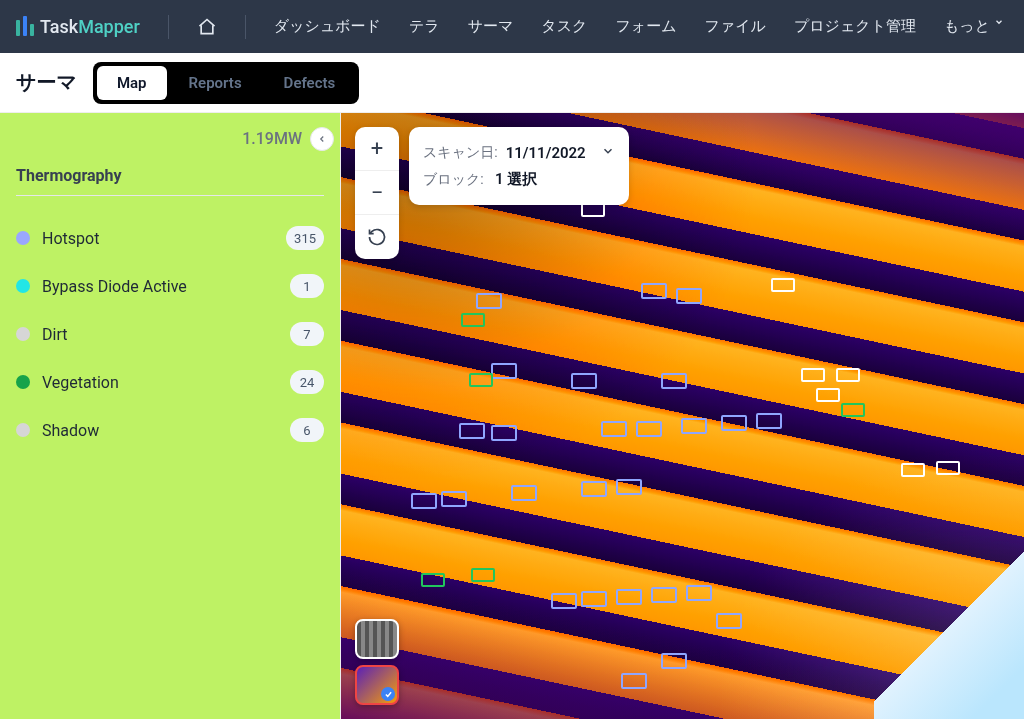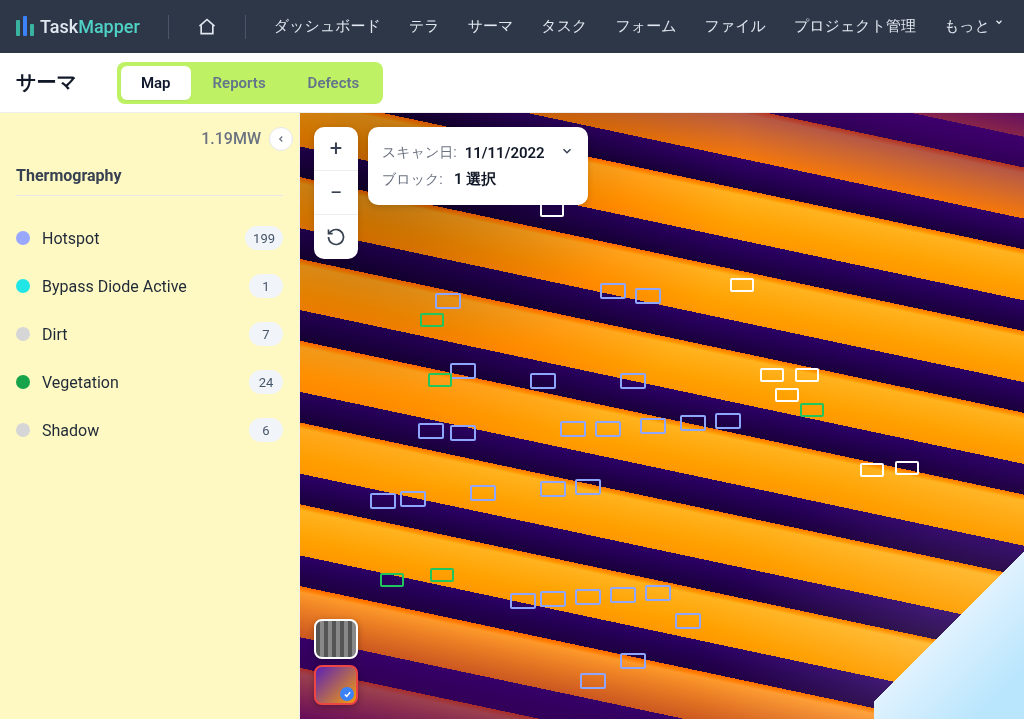--- a/index.html
+++ b/index.html
@@ -16,27 +16,27 @@
   .logo-mapper { color:#4fd1c5; }
   .vbar { width:1px; height: 24px; background: #4a5568; margin: 0 8px; }
   .home-icon { width: 20px; height: 20px; }
   .nav { display:flex; gap: 28px; font-size: 15px; }
   .nav-item { color:#e2e8f0; cursor:pointer; white-space:nowrap; }
   .more { display:flex; align-items:flex-start; gap:4px; }
   .chev { width:10px; height:10px; }
 
   .subhead { height: 60px; background:#fff; display:flex; align-items:center; padding: 0 16px; gap: 16px; border-bottom:1px solid #eee; }
   .page-title { font-size: 20px; font-weight: 700; color:#111827; }
-  .tabgroup { display:flex; background:#bef264; border-radius:8px; padding:4px; gap:2px;margin-left:24px;}
+  .tabgroup { display:flex; background:#000000; border-radius:8px; padding:4px; gap:2px;}
   .tab { padding: 8px 20px; border-radius:6px; color:#64748b; font-weight:600; font-size:15px; cursor:pointer; }
   .tab.active { background:#fff; color:#0f172a; box-shadow: 0 1px 2px rgba(0,0,0,.06);}
 
   .content { position:absolute; top:113px; bottom:0; left:0; right:0; display:flex; }
 
-  .sidebar { width: 300px; background:#fef9c3; border-right:1px solid #eee; padding: 16px; position:relative; }
+  .sidebar { width: 341px; background:#bef264; border-right:1px solid #eee; padding: 16px; position:relative; }
   .capacity { text-align:right; color:#6b7280; font-size:16px; font-weight:500; padding-right: 22px; }
   .collapse-btn { position:absolute; right:6px; top:14px; width:24px; height:24px; border-radius:50%; border:1px solid #e5e7eb; background:#fff; display:flex; align-items:center; justify-content:center; cursor:pointer; }
   .section-title { font-size:16px; font-weight:700; color:#374151; margin-top:18px; margin-bottom:10px; }
   .hr { height:1px; background:#e5e7eb; margin-bottom: 18px; }
   .cat { display:flex; align-items:center; justify-content:space-between; padding: 12px 0; cursor:pointer; }
   .cat-left { display:flex; align-items:center; gap:12px; }
   .dot { width:14px; height:14px; border-radius:50%; }
   .cat-label { font-size:16px; color:#1f2937; }
   .badge { min-width:34px; height:24px; border-radius:12px; background:#f1f5f9; color:#475569; font-size:13px; display:flex; align-items:center; justify-content:center; padding:0 8px; }
 
@@ -145,21 +145,21 @@
     </div>
     <div class="section-title">Thermography</div>
     <div class="hr"></div>
 
     <div id="cat-list">
         <div class="cat">
     <div class="cat-left">
       <span class="dot" style="background:#9aa7ff"></span>
       <span class="cat-label">Hotspot</span>
     </div>
-    <span class="badge">199</span>
+    <span class="badge">315</span>
         </div>
         <div class="cat">
     <div class="cat-left">
       <span class="dot" style="background:#22e6e6"></span>
       <span class="cat-label">Bypass Diode Active</span>
     </div>
     <span class="badge">1</span>
         </div>
         <div class="cat">
     <div class="cat-left">

